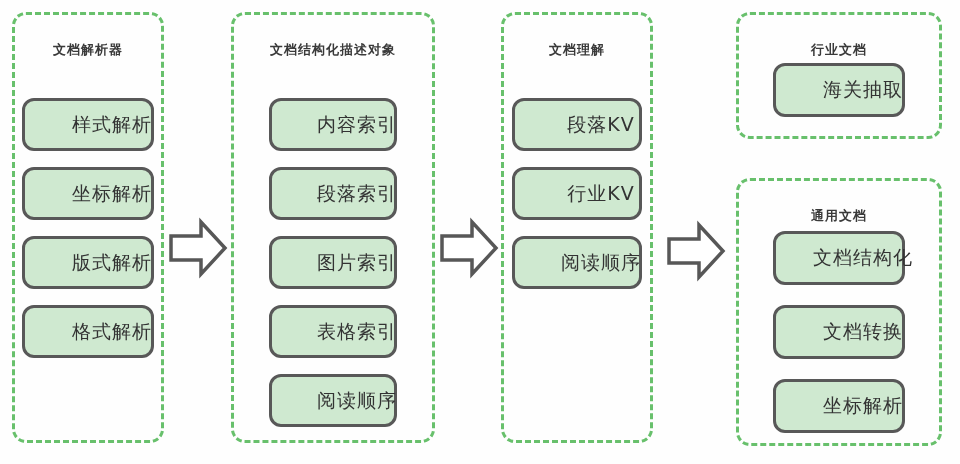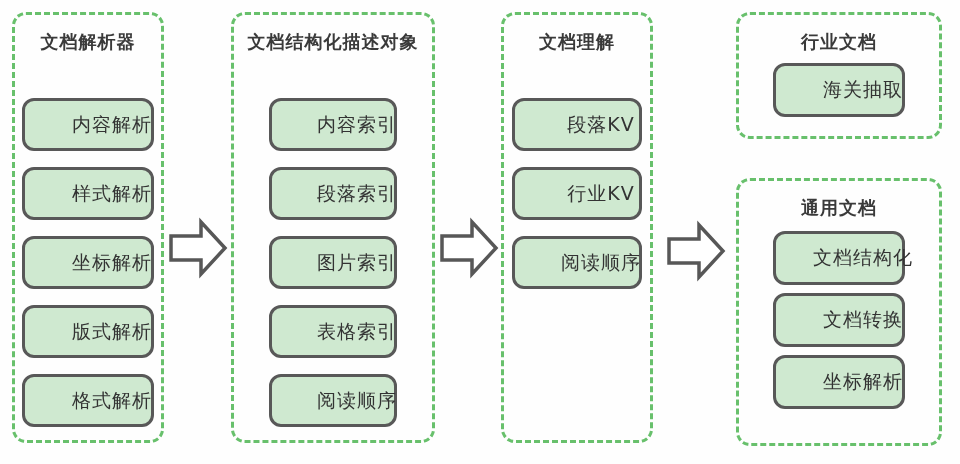--- a/index.html
+++ b/index.html
@@ -15,22 +15,22 @@
   }
 
   .group {
     position: absolute;
     border: 3px dashed #68c06c;
     border-radius: 14px;
   }
   .group-title {
     display: block;
     text-align: center;
-    margin-top: 15px;
-    font-size: 18px;
+    margin-top: 26px;
+    font-size: 13px;
     font-weight: 700;
     color: #3a3a3a;
     letter-spacing: 1px;
     white-space: nowrap;
   }
   .items {
     position: absolute;
     left: 0; right: 0;
     display: flex;
     flex-direction: column;
@@ -55,41 +55,40 @@
 
   
   .g1 { left: 12px;  top: 12px;  width: 152px; height: 431px; }
   .g2 { left: 231px; top: 12px;  width: 204px; height: 431px; }
   .g3 { left: 501px; top: 12px;  width: 152px; height: 431px; }
   .g4 { left: 736px; top: 12px;  width: 206px; height: 127px; }
   .g5 { left: 736px; top: 178px; width: 206px; height: 268px; }
 
   .g1 .items, .g2 .items, .g3 .items { top: 83px; gap: 16px; }
   .g4 .items { top: 48px; }
-  .g5 .items { top: 50px; gap: 8px; }
+  .g5 .items { top: 50px; gap: 20px; }
 
   .g1 .item-box { width: 132px; }
   .g2 .item-box { width: 128px; }
   .g3 .item-box { width: 130px; }
   .g4 .item-box, .g5 .item-box { width: 132px; height: 54px; }
 
   .arrow { position: absolute; width: 60px; height: 62px; }
   .a1 { left: 168px; top: 217px; }
   .a2 { left: 439px; top: 217px; }
   .a3 { left: 666px; top: 220px; }
 </style>
 </head>
 <body>
 
 <div class="canvas">
 
   <div class="group g1">
     <span class="group-title">文档解析器</span>
     <div class="items">
-      <div class="item-box">内容解析</div>
       <div class="item-box">样式解析</div>
       <div class="item-box">坐标解析</div>
       <div class="item-box">版式解析</div>
       <div class="item-box">格式解析</div>
     </div>
   </div>
 
   <svg class="arrow a1" viewBox="0 0 60 62">
     <polygon points="3,19 33,19 33,5 57,31 33,57 33,43 3,43" fill="#ffffff" stroke="#575757" stroke-width="3.5" stroke-linejoin="miter"></polygon>
   </svg>

